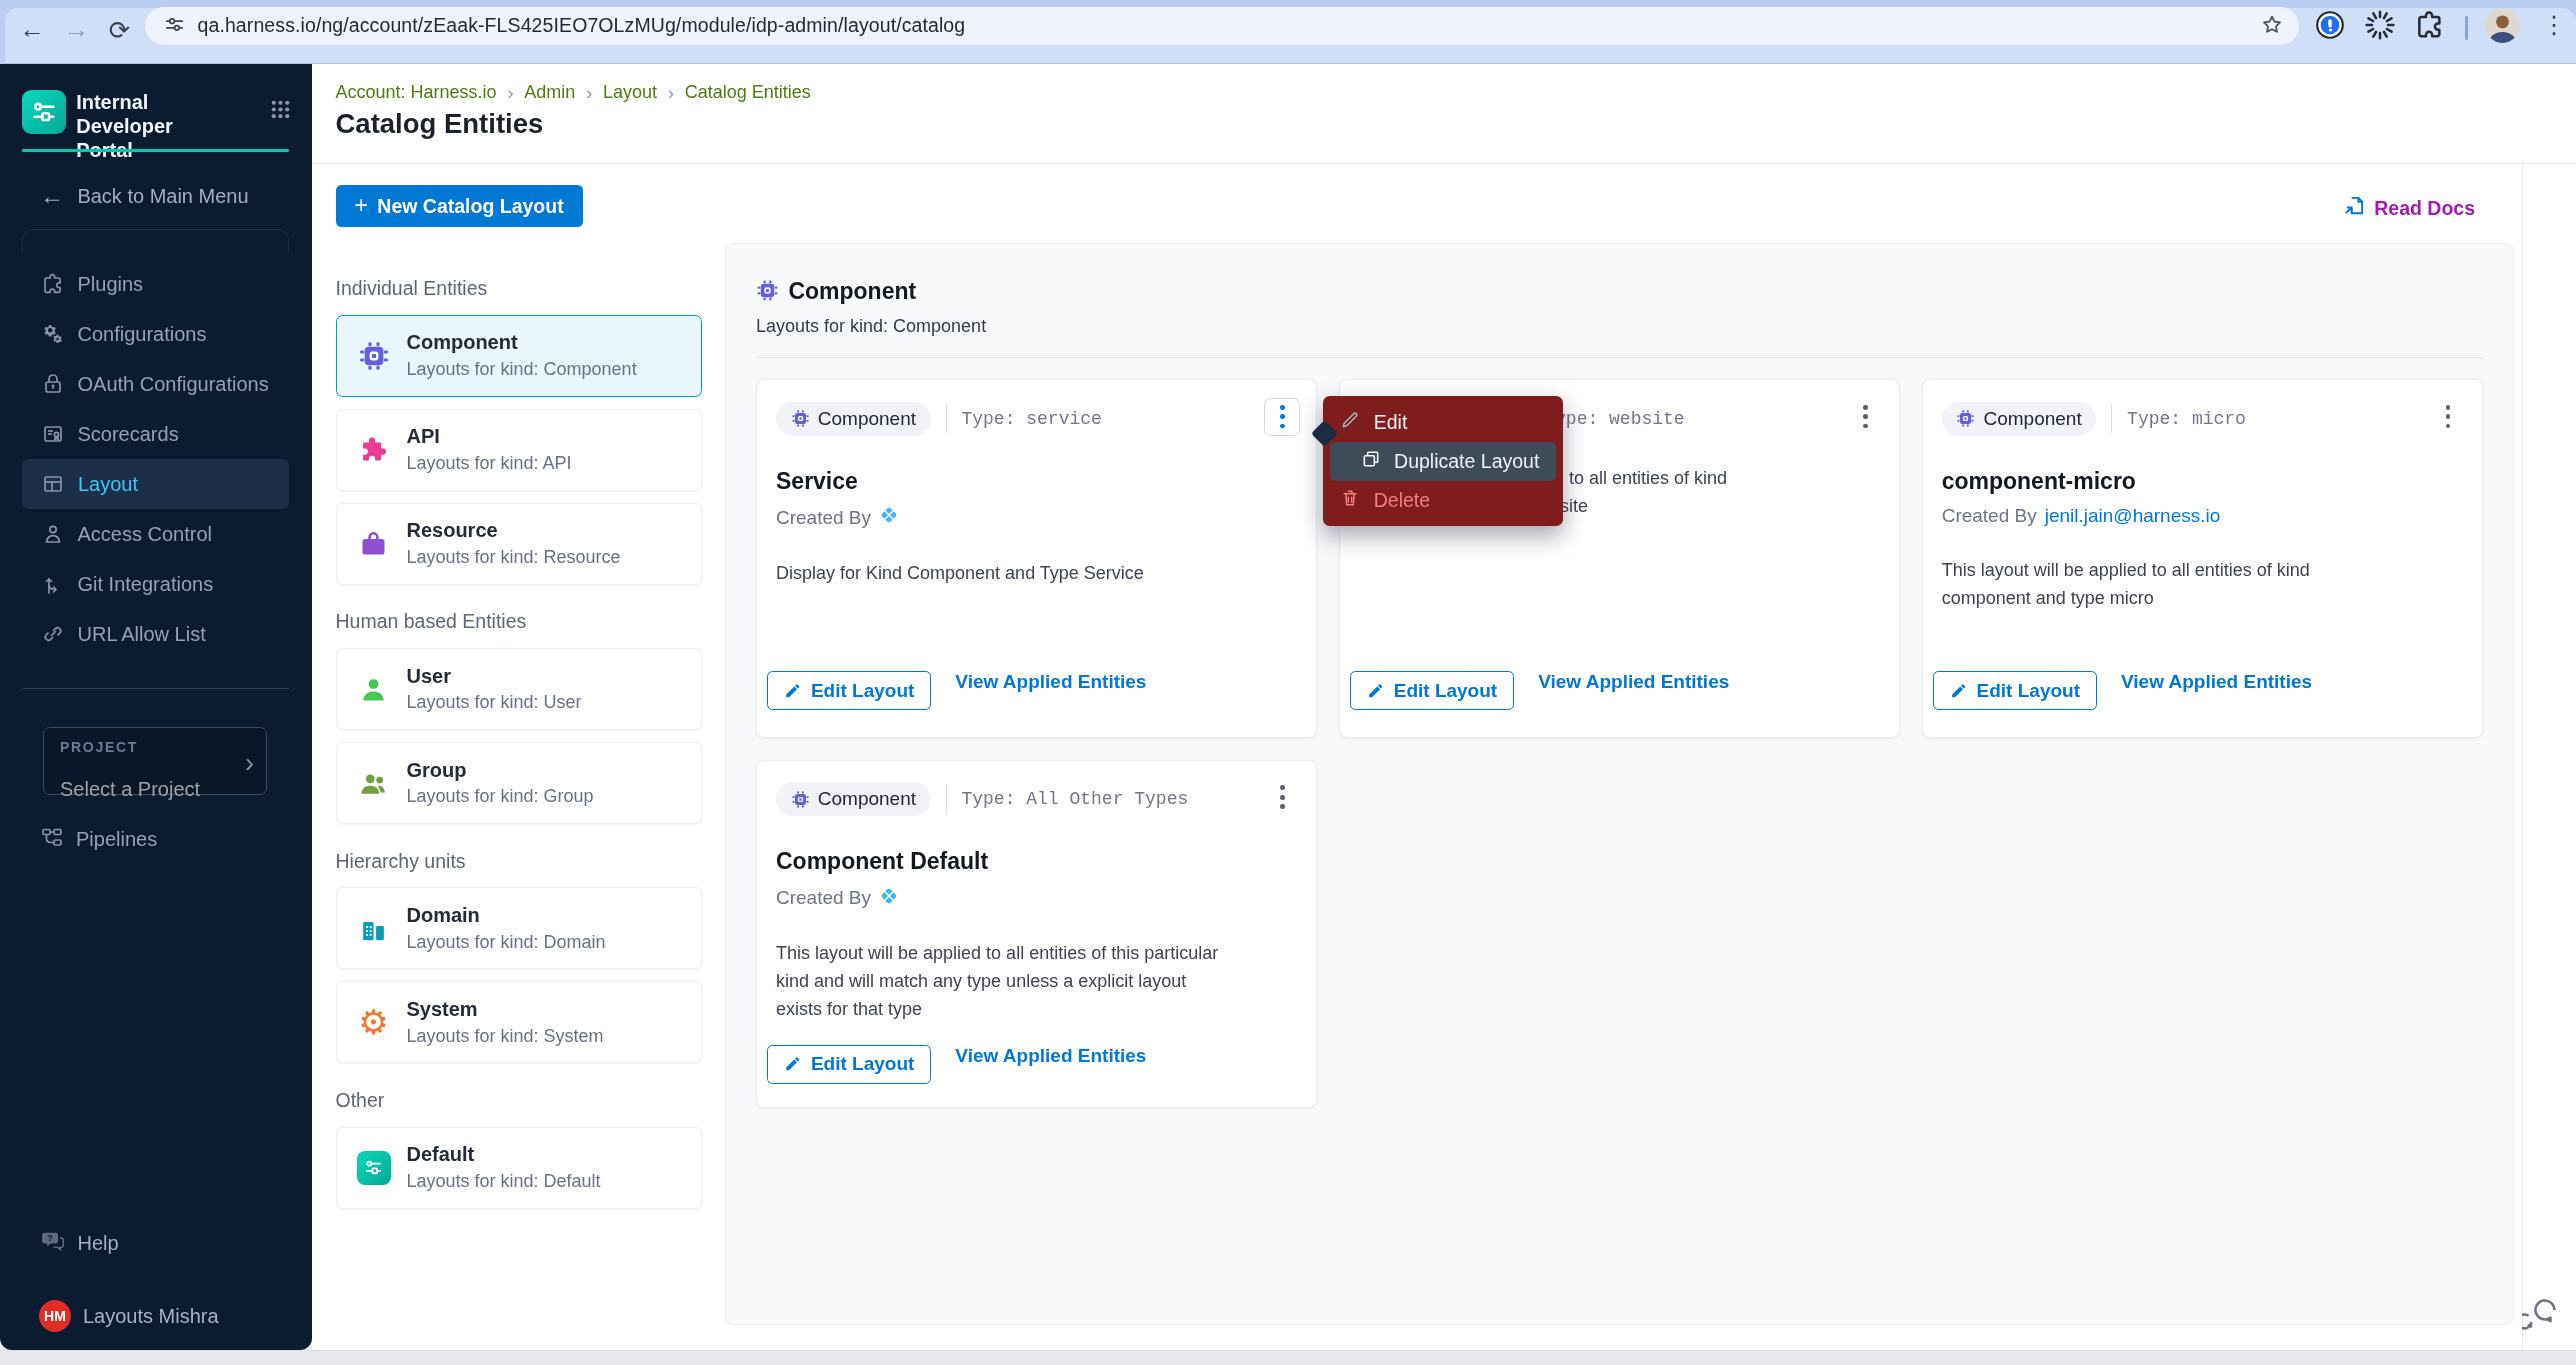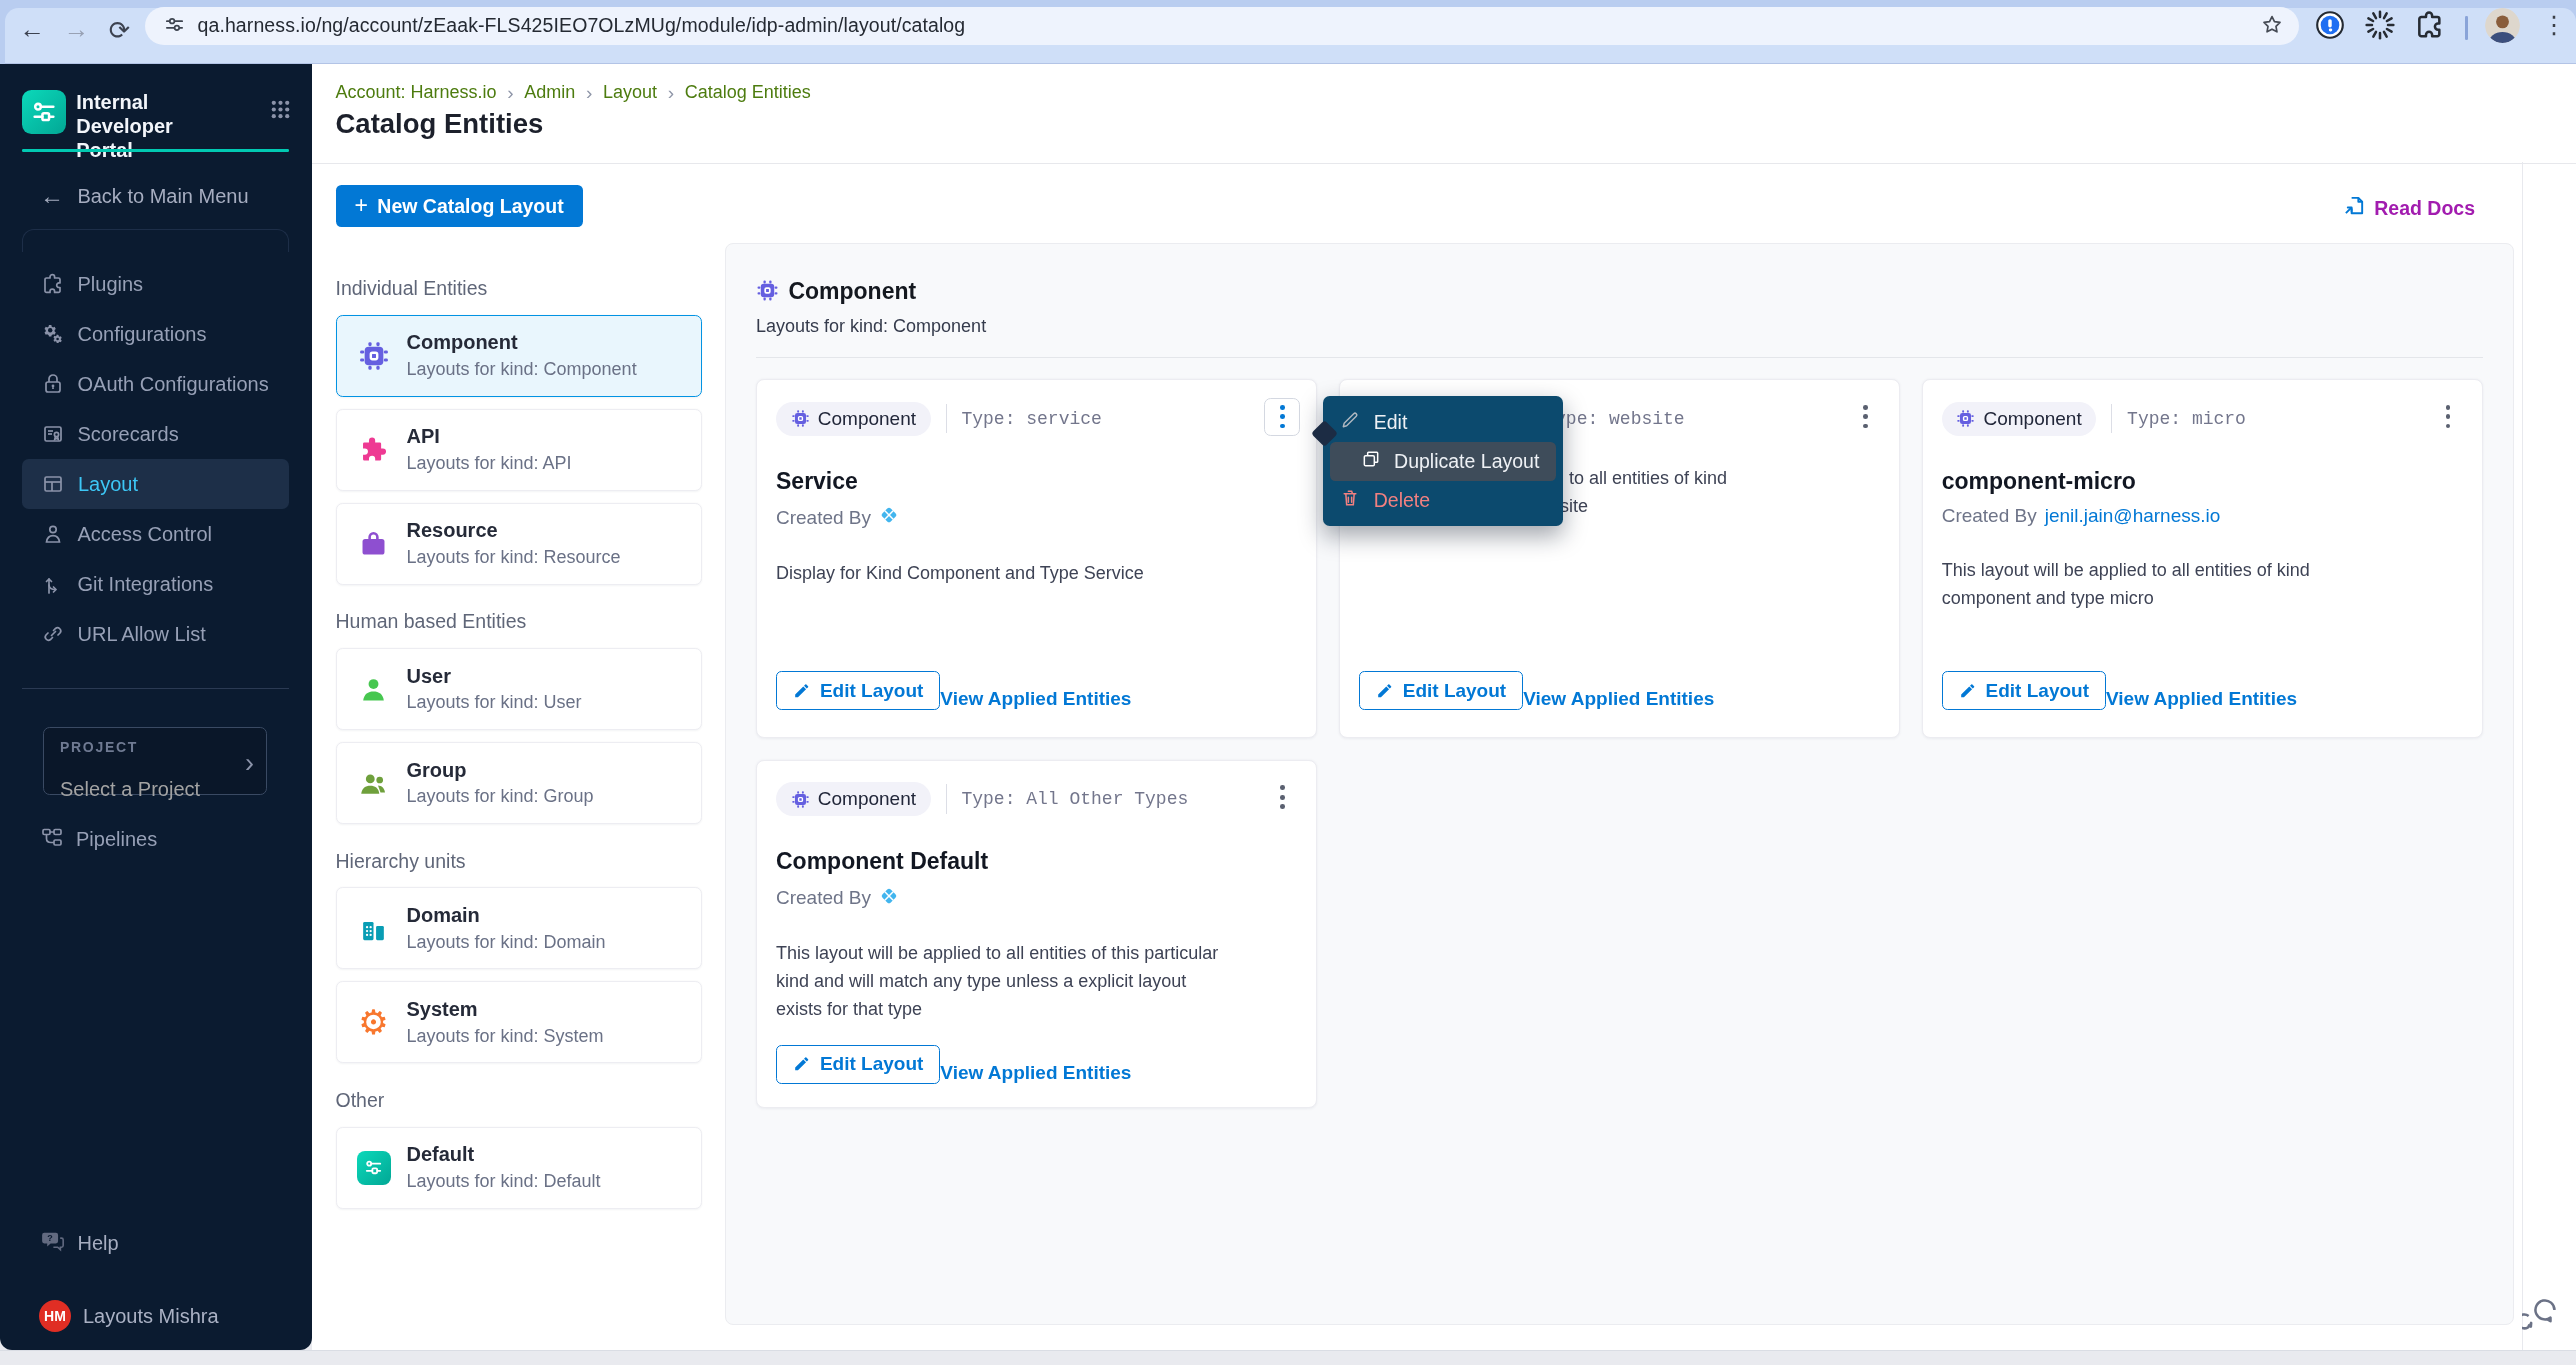--- a/index.html
+++ b/index.html
@@ -78,26 +78,26 @@
   .badge { display:inline-flex; align-items:center; gap:8px; background:#f2f2f9; border-radius:671px; height:34px; padding:0 14.8px; font-size:19px; color:#22273a; }
   .type-box { display:flex; align-items:center; margin-left:14.8px; border-left:1.3px solid #dcdee6; padding-left:14.8px; height:29.5px; font-family:"Liberation Mono", monospace; font-size:18px; color:#73768c; white-space:pre; }
   .kebab-btn { position:absolute; top:17.5px; right:16px; width:36px; height:38px; display:flex; flex-direction:column; align-items:center; justify-content:center; gap:4.7px; cursor:pointer; background:transparent; border:none; }
   .kebab-btn i { width:4.7px; height:4.7px; border-radius:50%; background:#5a6070; }
   .kebab-btn.active { border:1.3px solid #d4d8e1; border-radius:6.7px; background:#fff; }
   .kebab-btn.active i { background:#0278d5; }
   .card-title { font-size:23px; font-weight:800; color:#121722; margin-top:32px; }
   .created { display:flex; align-items:center; gap:8px; margin-top:10.7px; font-size:19px; color:#6e7488; }
   .created a { color:#0278d5; text-decoration:none; cursor:pointer; }
   .card-desc { margin-top:29.5px; font-size:18px; line-height:1.55; color:#3e4355; max-width:456px; }
-  .card-foot { position:absolute; left:19px; bottom:27px; display:flex; align-items:flex-end; }
+  .card-foot { position:absolute; left:10px; bottom:27px; display:flex; align-items:flex-start; gap:24px; }
   .edit-btn { display:flex; align-items:center; gap:9.4px; border:1.3px solid #0278d5; color:#0278d5; border-radius:5.4px; height:39px; padding:0 16px; font-weight:700; font-size:19px; background:#fff; cursor:pointer; font-family:inherit; }
   .view-link { color:#0278d5; font-weight:700; font-size:19px; text-decoration:none; cursor:pointer; }
 
   
-  .menu { position:absolute; left:597px; top:152px; width:240px; background:#0c4a6e; border-radius:6.7px; padding:6.7px; box-shadow:0 9.4px 23px rgba(10,20,40,.38); z-index:6; }
+  .menu { position:absolute; left:597px; top:152px; width:240px; background:#7f1d1d; border-radius:6.7px; padding:6.7px; box-shadow:0 9.4px 23px rgba(10,20,40,.38); z-index:6; }
   .menu-arrow { position:absolute; left:-8px; top:28px; width:19px; height:19px; background:#1c2c44; transform:rotate(45deg); border-radius:3.4px; }
   .mi { position:relative; display:flex; align-items:center; gap:13.4px; height:39px; padding:0 10.7px; font-size:19.5px; color:#eef1f5; border-radius:5.4px; cursor:pointer; }
   .mi.hl { background:#3e4c5a;padding-left:31px; }
   .mi.danger { color:#f28080; }
 
   .gutter-line { position:absolute; top:-81px; bottom:0; left:2210px; width:1.3px; background:#e8e9ee; }
   .chat-fab { position:absolute; right:16px; bottom:17.5px; width:38px; height:38px; cursor:pointer; }
 </style>
 </head>
 <body>

